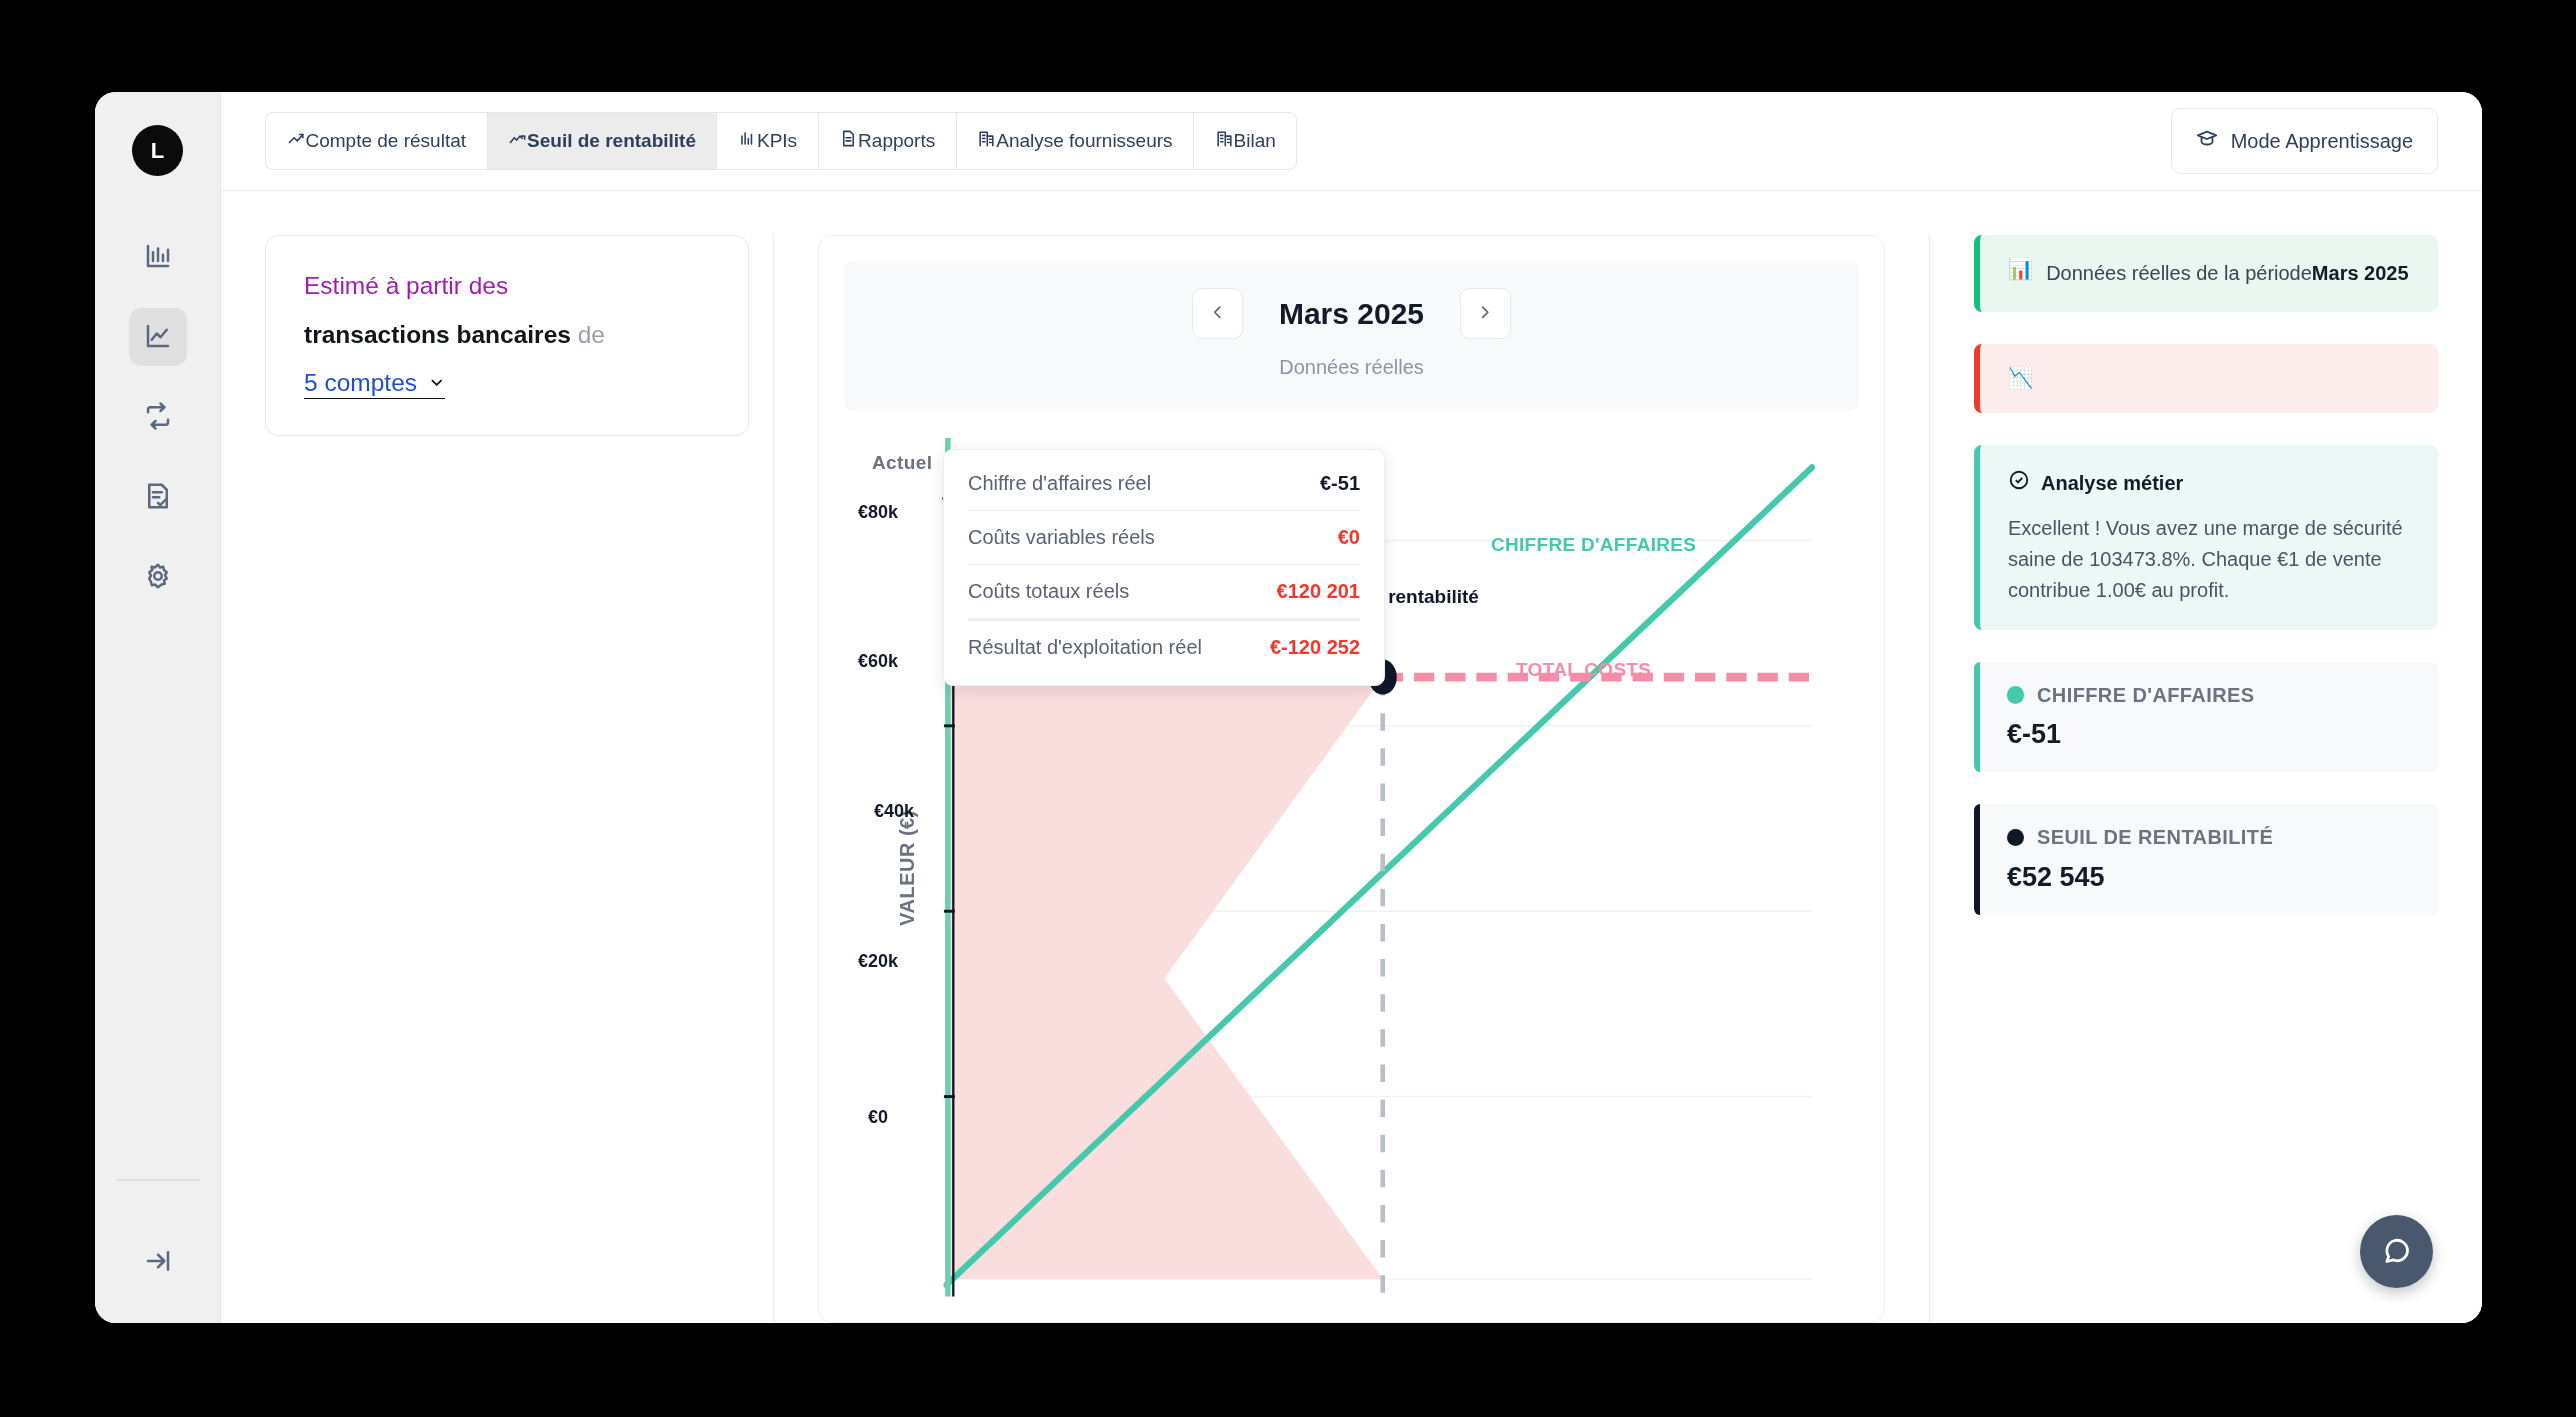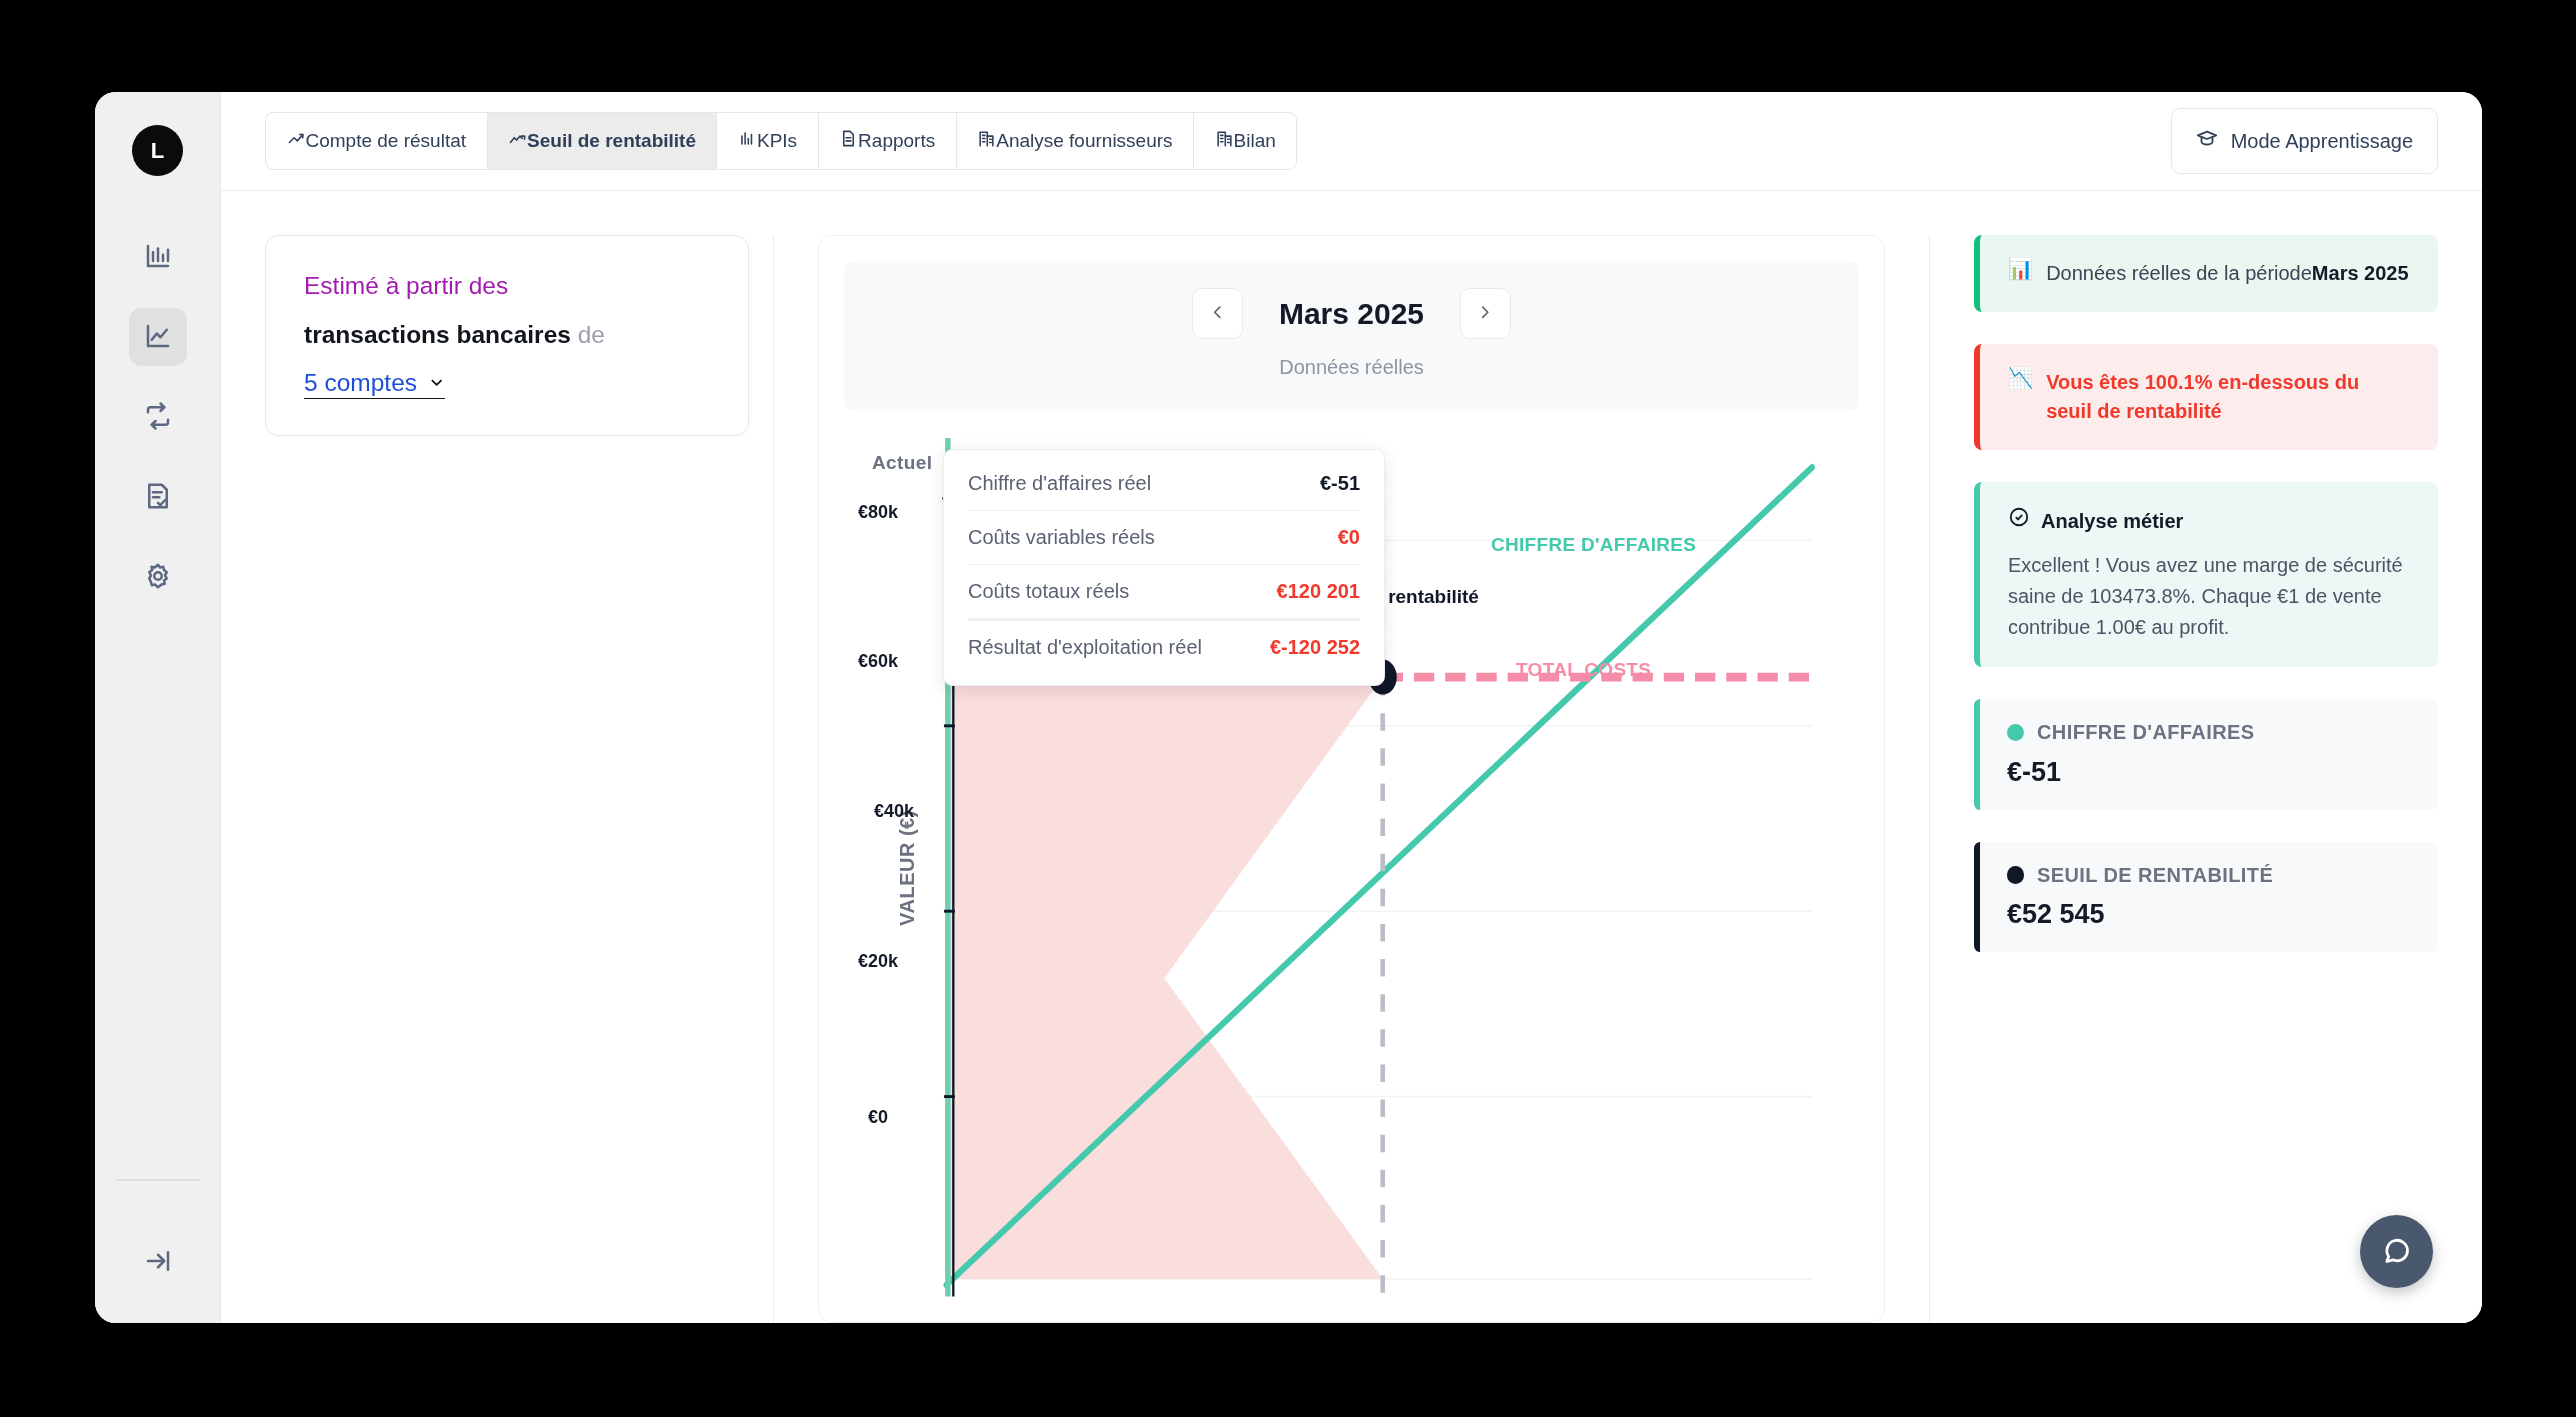--- a/index.html
+++ b/index.html
@@ -467,21 +467,20 @@
 
       <div class="col-right">
 
         <div class="alert alert-green">
           <span class="emoji">📊</span>
           <span><span>Données réelles de la période</span><b>Mars 2025</b></span>
         </div>
 
         <div class="alert alert-red">
           <span class="emoji">📉</span>
-          <span>Vous êtes 100.1% en-dessous du seuil de rentabilité</span>
         </div>
 
         <div class="alert alert-teal">
           <div class="at-head">
             <span>
               <svg viewBox="0 0 24 24">
                   <circle cx="12" cy="12" r="9"></circle>
                   <path d="M8.5 12.2l2.4 2.4 4.6-5"></path>
                 </svg>
             </span>

